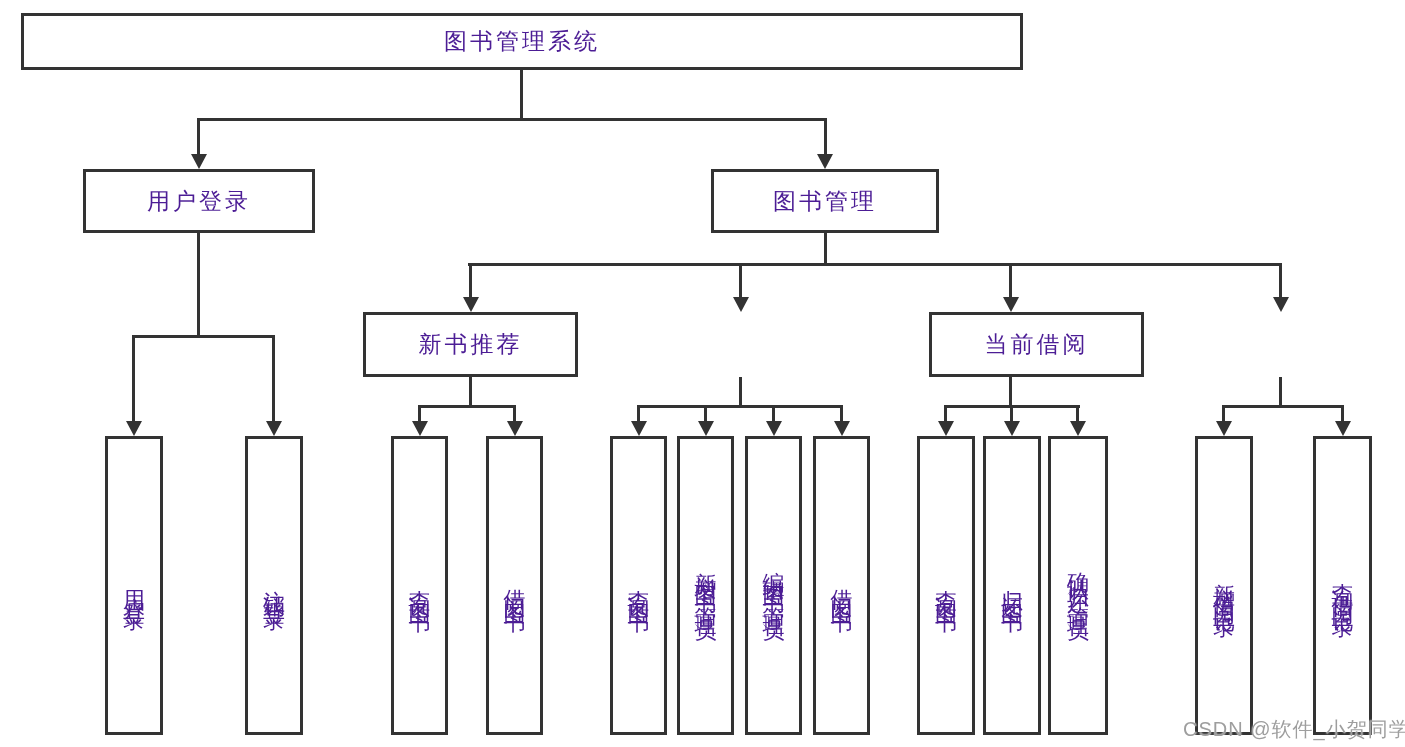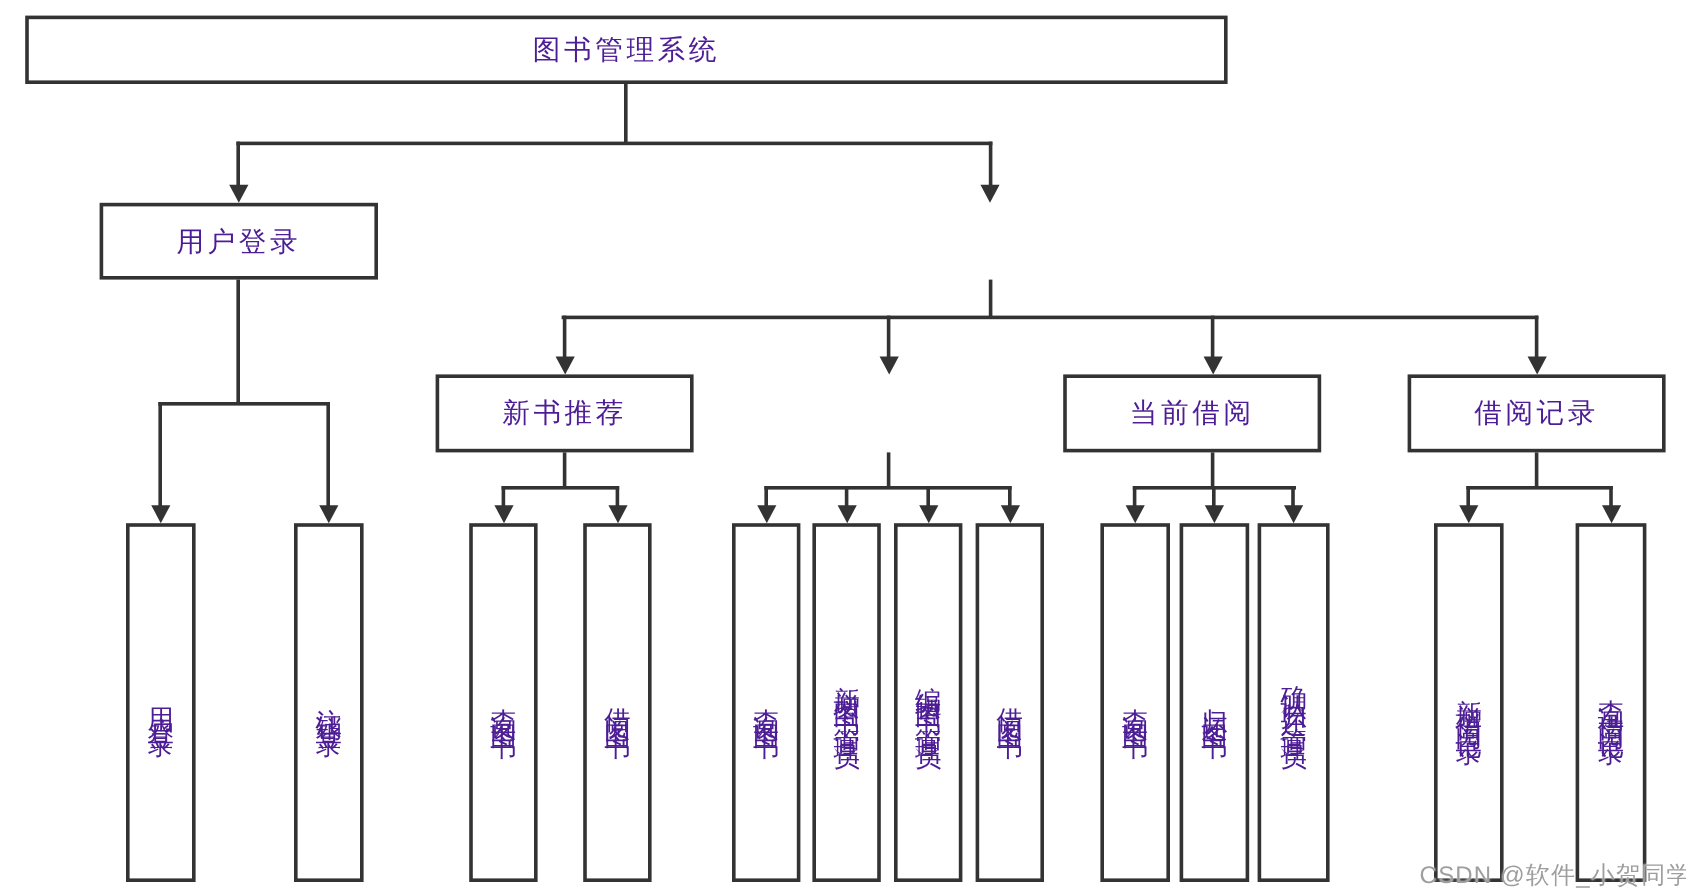--- a/index.html
+++ b/index.html
@@ -57,29 +57,29 @@
 
 <div id="stage">
 
   <div class="box" style="left:21px;top:13px;width:1002px;height:57px;">
     <span>图书管理系统</span>
   </div>
 
   <div class="box" style="left:83px;top:169px;width:232px;height:64px;">
     <span>用户登录</span>
   </div>
+  <div class="box" style="left:711px;top:169px;width:228px;height:64px;">
+    <span>图书管理</span>
+  </div>
 
   <div class="box" style="left:363px;top:312px;width:215px;height:65px;">
     <span>新书推荐</span>
   </div>
-  <div class="box" style="left:886px;top:312px;width:215px;height:65px;justify-content:center;">
+  <div class="box" style="left:929px;top:312px;width:215px;height:65px;justify-content:center;">
     <span>当前借阅</span>
-  </div>
-  <div class="box" style="left:1173px;top:312px;width:215px;height:65px;">
-    <span>借阅记录</span>
   </div>
 
   <div class="box vbox" style="left:105px;top:436px;width:58px;height:299px;">
     <span>用户登录</span>
   </div>
   <div class="box vbox" style="left:245px;top:436px;width:58px;height:299px;">
     <span>注销登录</span>
   </div>
 
   <div class="box vbox" style="left:391px;top:436px;width:57px;height:299px;">

